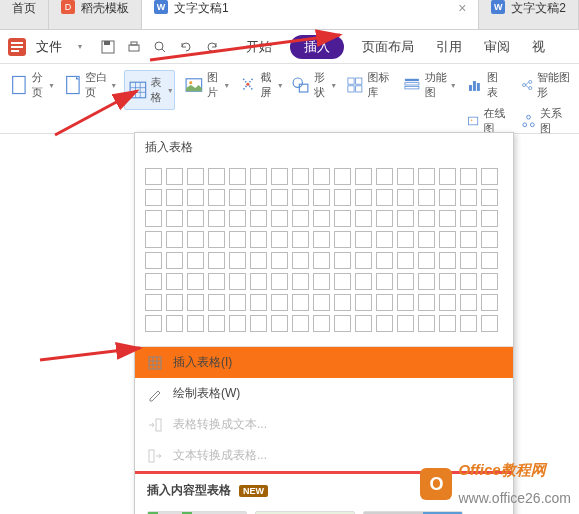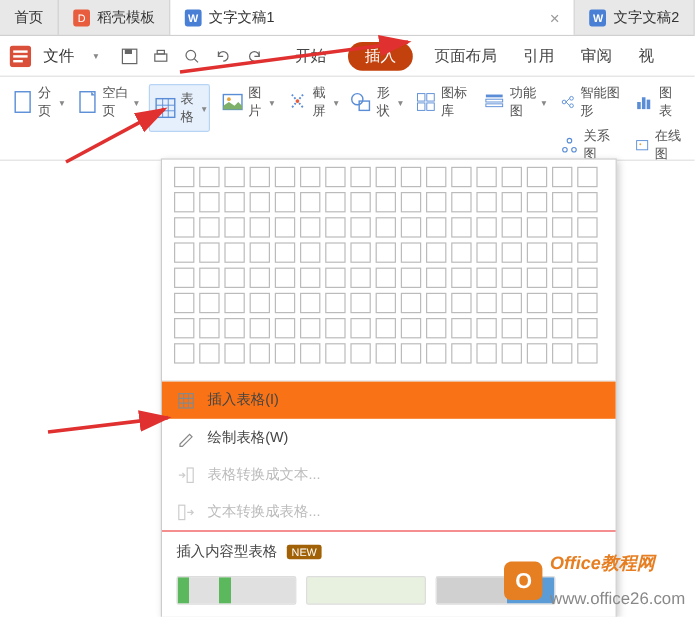--- a/index.html
+++ b/index.html
@@ -1,32 +1,32 @@
 <!DOCTYPE html>
 <html><head>
   <meta charset="utf-8">
   <style>
     * { margin: 0; padding: 0; box-sizing: border-box; }
     body { font-family: "Microsoft YaHei", sans-serif; font-size: 12px; background: #fff; width: 579px; height: 514px; overflow: hidden; position: relative; }
     
     .tabs-row { display: flex; height: 30px; background: #e8e8e8; border-bottom: 1px solid #d0d0d0; }
-    .tab { display: flex; align-items: center; padding: 0 12px; gap: 6px; border-right: 1px solid #d0d0d0; font-size: 12px; color: #333; position: relative; }
+    .tab { display: flex; padding: 0 12px; gap: 6px; border-right: 1px solid #d0d0d0; font-size: 12px; color: #333; position: relative; }
     .tab.active { background: #fff; }
     .tab .close { color: #999; font-size: 14px; margin-left: 8px; }
     .doc-icon { width: 14px; height: 14px; background: #4a7fd6; border-radius: 2px; display: flex; align-items: center; justify-content: center; color: #fff; font-size: 9px; font-weight: bold; }
     .daoke-icon { width: 14px; height: 14px; background: #e85d3d; border-radius: 2px; display: flex; align-items: center; justify-content: center; color: #fff; font-size: 9px; }
     
     .menu-row { display: flex; align-items: center; height: 34px; border-bottom: 1px solid #e0e0e0; padding: 0 8px; gap: 4px; }
     .wps-logo { width: 18px; height: 18px; }
     .file-menu { display: flex; align-items: center; gap: 16px; font-size: 13px; color: #333; padding: 2px 6px; }
     .qat { display: flex; align-items: center; gap: 10px; margin-left: 8px; }
     .qat-icon { width: 16px; height: 16px; color: #666; cursor: pointer; }
     .menu-tabs { display: flex; align-items: center; gap: 14px; margin-left: 18px; font-size: 13px; color: #444; }
     .menu-tab { padding: 2px 4px; cursor: pointer; }
-    .menu-tab.active { background: #c2410c; color: #fff; border-radius: 12px; padding: 3px 14px; }
+    .menu-tab.active { background: #4c1d95; color: #fff; border-radius: 12px; padding: 3px 14px; }
     
     .ribbon { display: flex; align-items: flex-start; height: 70px; border-bottom: 1px solid #e0e0e0; padding: 6px 8px; gap: 8px; }
     .ribbon-group { display: flex; flex-direction: row; align-items: center; gap: 2px; min-width: 44px; }
     .ribbon-group.highlighted { background: #e6f0fc; border: 1px solid #b8d4f5; border-radius: 2px; padding: 4px 2px; }
     .ribbon-icon { width: 28px; height: 28px; display: flex; align-items: center; justify-content: center; }
     .ribbon-label { font-size: 11px; color: #555; display: flex; align-items: center; gap: 2px; }
     .dropdown-arrow { font-size: 8px; color: #888; }
     
     .ribbon-right { display: flex; flex-direction: column; gap: 6px; margin-left: 4px; }
     .ribbon-right-item { display: flex; align-items: center; gap: 4px; font-size: 11px; color: #555; }
@@ -38,21 +38,21 @@
     .grid-row { display: flex; gap: 4px; margin-bottom: 4px; }
     .grid-cell { width: 17px; height: 17px; border: 1px solid #bbb; background: #fff; }
     
     .dropdown-menu-items { border-top: 1px solid #e0e0e0; }
     .menu-item { display: flex; align-items: center; gap: 10px; padding: 7px 12px; font-size: 12px; color: #444; }
     .menu-item.hover { background: #f97316; }
     .menu-item.disabled { color: #bbb; }
     .menu-item-icon { width: 16px; height: 16px; color: #888; }
     .menu-item.disabled .menu-item-icon { color: #ccc; }
     
-    .section-header { padding: 8px 12px; font-size: 12px; color: #444; border-top: 1px solid #ef4444; display: flex; align-items: center; gap: 8px; }
+    .section-header { padding: 8px 12px; font-size: 12px; color: #444; border-top: 3px solid #ef4444; display: flex; align-items: center; gap: 8px; font-weight: bold; }
     .new-badge { background: #a16207; color: #fff; font-size: 9px; padding: 1px 4px; border-radius: 2px; }
     
     .templates-row { display: flex; gap: 8px; padding: 4px 12px 10px; }
     .template-thumb { width: 100px; height: 24px; border: 1px solid #ddd; border-radius: 2px; }
     .template-thumb.t1 { background: linear-gradient(90deg, #5cb85c 10%, #e0e0e0 10%, #e0e0e0 35%, #5cb85c 35%, #5cb85c 45%, #e0e0e0 45%); }
     .template-thumb.t2 { background: #e8f0e0; }
     .template-thumb.t3 { background: linear-gradient(90deg, #d0d0d0 60%, #5c9cd6 60%); }
     
     .arrow { position: absolute; pointer-events: none; }
     .arrow svg { overflow: visible; }
@@ -213,57 +213,58 @@
         <rect x="5" y="16" width="18" height="3" fill="none" stroke="#5a8dd6"></rect>
       </svg>
     <span class="ribbon-label">
         <span>功能图</span>
         <span class="dropdown-arrow">▾</span>
       </span>
   </div>
   <div class="ribbon-right">
     <div class="ribbon-right-item">
       <svg class="ribbon-right-icon" viewBox="0 0 16 16">
+          <rect x="2" y="8" width="3" height="6" fill="#5a8dd6"></rect>
+          <rect x="6" y="4" width="3" height="10" fill="#5a8dd6"></rect>
+          <rect x="10" y="6" width="3" height="8" fill="#5a8dd6"></rect>
+        </svg>
+      <span>图表</span>
+    </div>
+    <div class="ribbon-right-item">
+      <svg class="ribbon-right-icon" viewBox="0 0 16 16">
+          <rect x="2" y="3" width="12" height="10" fill="none" stroke="#5a8dd6"></rect>
+          <circle cx="6" cy="7" r="1" fill="#e8a33d"></circle>
+        </svg>
+      <span>在线图</span>
+    </div>
+  </div>
+  <div class="ribbon-right">
+    <div class="ribbon-right-item">
+      <svg class="ribbon-right-icon" viewBox="0 0 16 16">
           <circle cx="4" cy="8" r="2" fill="none" stroke="#5a8dd6"></circle>
           <circle cx="12" cy="4" r="2" fill="none" stroke="#5a8dd6"></circle>
           <circle cx="12" cy="12" r="2" fill="none" stroke="#5a8dd6"></circle>
           <line x1="6" y1="8" x2="10" y2="4" stroke="#5a8dd6"></line>
           <line x1="6" y1="8" x2="10" y2="12" stroke="#5a8dd6"></line>
         </svg>
       <span>智能图形</span>
     </div>
     <div class="ribbon-right-item">
       <svg class="ribbon-right-icon" viewBox="0 0 16 16">
           <circle cx="8" cy="4" r="2" fill="none" stroke="#5a8dd6"></circle>
           <circle cx="4" cy="12" r="2" fill="none" stroke="#5a8dd6"></circle>
           <circle cx="12" cy="12" r="2" fill="none" stroke="#5a8dd6"></circle>
         </svg>
       <span>关系图</span>
     </div>
   </div>
-  <div class="ribbon-right">
-    <div class="ribbon-right-item">
-      <svg class="ribbon-right-icon" viewBox="0 0 16 16">
-          <rect x="2" y="8" width="3" height="6" fill="#5a8dd6"></rect>
-          <rect x="6" y="4" width="3" height="10" fill="#5a8dd6"></rect>
-          <rect x="10" y="6" width="3" height="8" fill="#5a8dd6"></rect>
-        </svg>
-      <span>图表</span>
-    </div>
-    <div class="ribbon-right-item">
-      <svg class="ribbon-right-icon" viewBox="0 0 16 16">
-          <rect x="2" y="3" width="12" height="10" fill="none" stroke="#5a8dd6"></rect>
-          <circle cx="6" cy="7" r="1" fill="#e8a33d"></circle>
-        </svg>
-      <span>在线图</span>
-    </div>
-  </div>
 </div>
 
 <div class="dropdown-panel">
+  <div class="dropdown-header">插入表格</div>
   <div class="grid-selector" id="grid-selector">
       <div class="grid-row">
         <div class="grid-cell"></div>
         <div class="grid-cell"></div>
         <div class="grid-cell"></div>
         <div class="grid-cell"></div>
         <div class="grid-cell"></div>
         <div class="grid-cell"></div>
         <div class="grid-cell"></div>
         <div class="grid-cell"></div>

